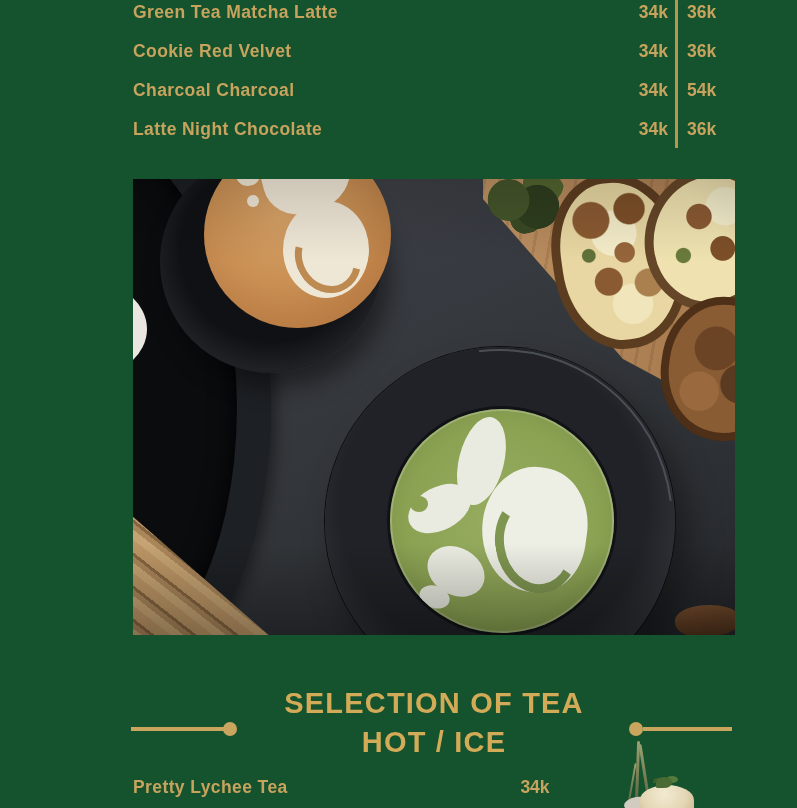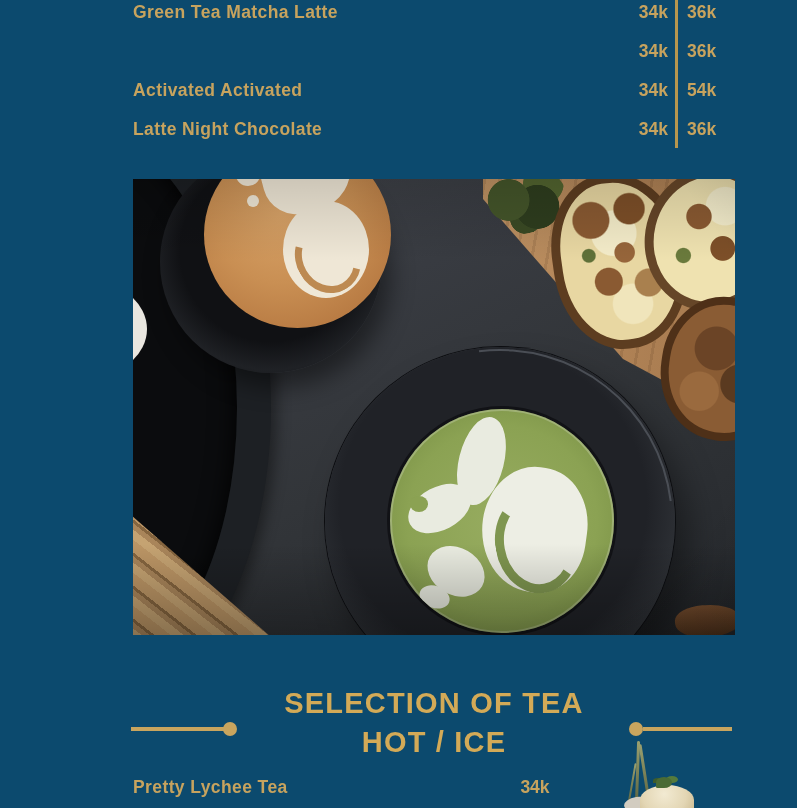--- a/index.html
+++ b/index.html
@@ -1,16 +1,16 @@
 <!DOCTYPE html>
 <html><head>
 <meta charset="utf-8">
 <style>
   html,body{margin:0;padding:0;background:#0a0a0d;}
-  .stage{position:relative;width:797px;height:808px;background:#0c4a6e;overflow:hidden;
+  .stage{position:relative;width:797px;height:808px;background:#14532d;overflow:hidden;
          font-family:"Liberation Sans", sans-serif;}
 
   
   .coffee-list{position:absolute;left:0;top:0;width:797px;height:160px;}
   .menu-row{position:absolute;left:0;width:797px;height:22px;}
   .item-name{position:absolute;left:133px;top:0;font-size:17.5px;font-weight:700;
              letter-spacing:.4px;color:#c7a35e;white-space:nowrap;line-height:20px;}
   .price-hot{position:absolute;left:594px;top:0;width:74px;text-align:right;
              font-size:17.5px;font-weight:700;color:#c7a35e;line-height:20px;}
   .price-ice{position:absolute;left:687px;top:0;width:60px;text-align:left;
@@ -130,25 +130,26 @@
 
 <div class="stage">
 
   <section class="coffee-list">
     <div class="menu-row" style="top:2px">
       <span class="item-name">Green Tea Matcha Latte</span>
       <span class="price-hot">34k</span>
       <span class="price-ice">36k</span>
     </div>
     <div class="menu-row" style="top:41px">
+      <span class="item-name">Cookie Red Velvet</span>
       <span class="price-hot">34k</span>
       <span class="price-ice">36k</span>
     </div>
     <div class="menu-row" style="top:80px">
-      <span class="item-name">Activated Activated</span>
+      <span class="item-name">Charcoal Charcoal</span>
       <span class="price-hot">34k</span>
       <span class="price-ice">54k</span>
     </div>
     <div class="menu-row" style="top:119px">
       <span class="item-name">Latte Night Chocolate</span>
       <span class="price-hot">34k</span>
       <span class="price-ice">36k</span>
     </div>
     <div class="price-divider"></div>
   </section>

